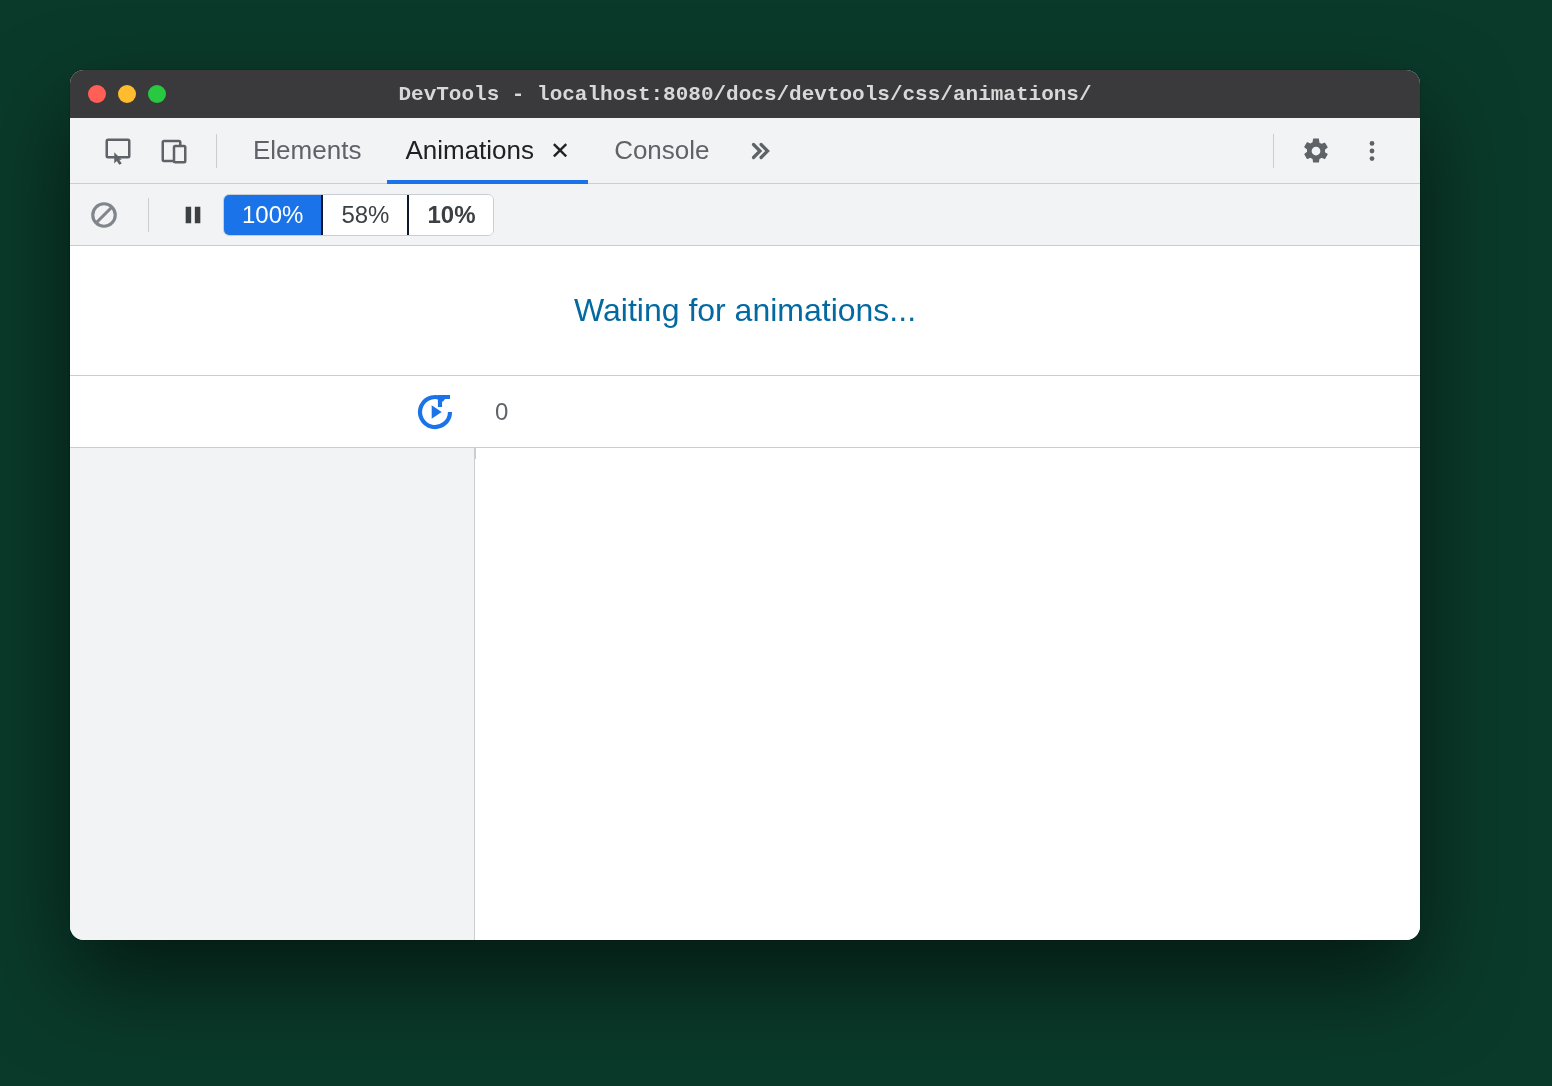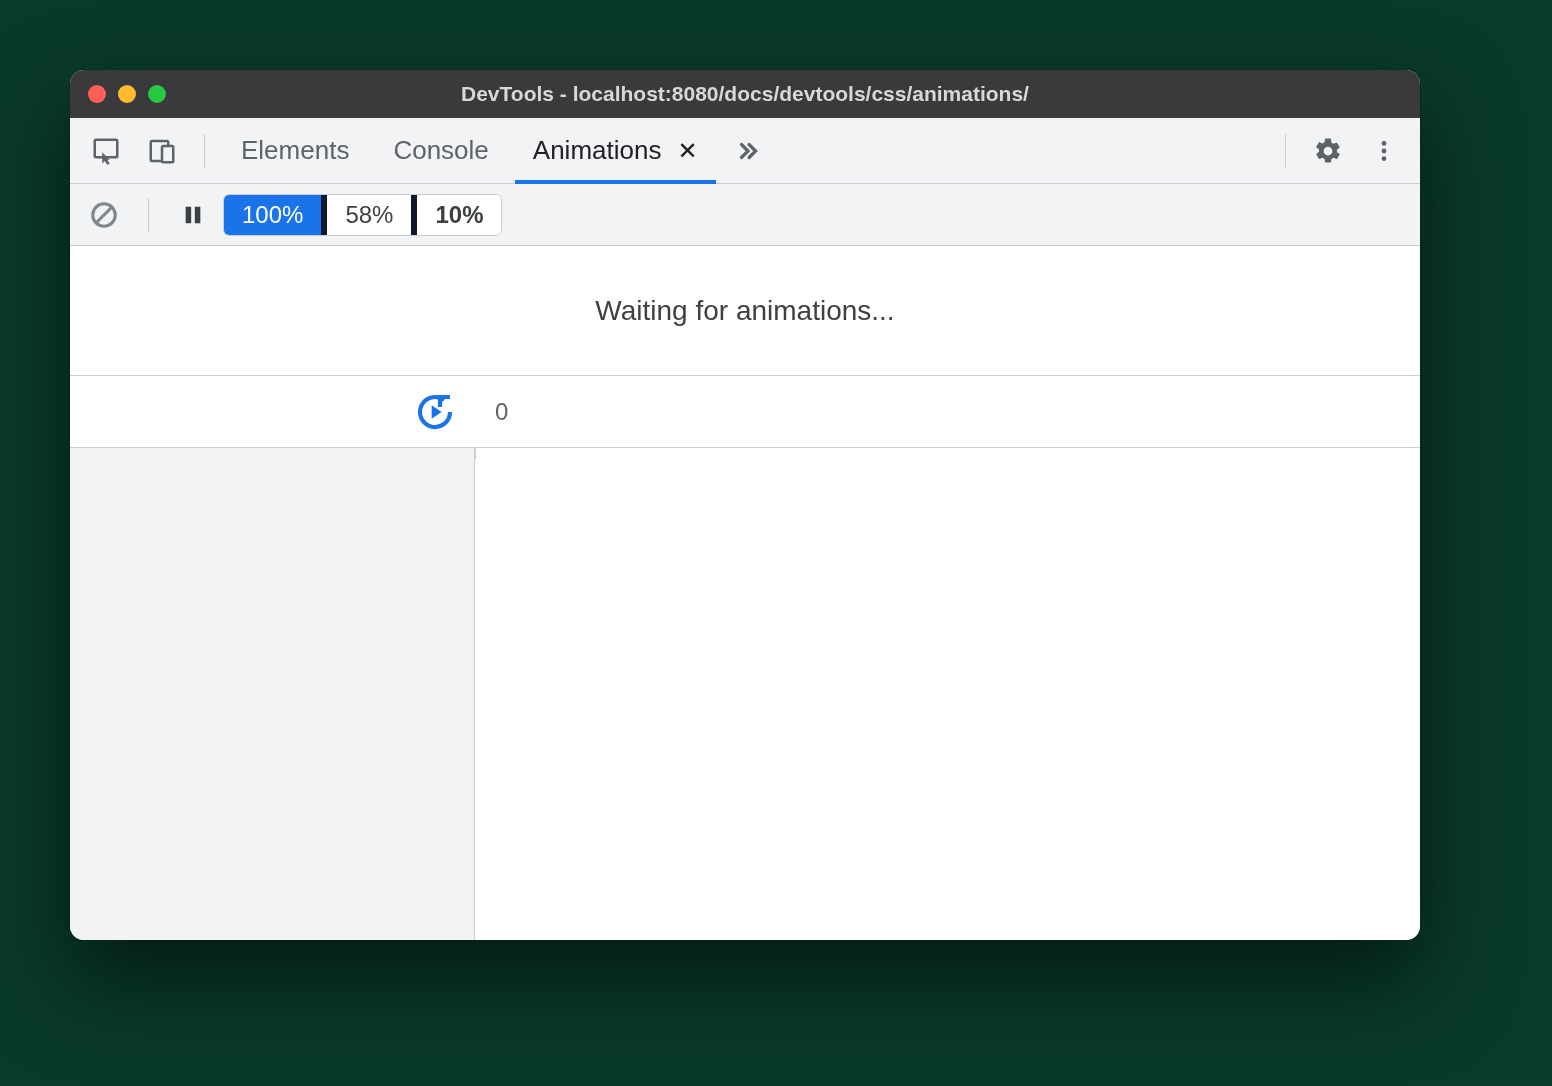--- a/index.html
+++ b/index.html
@@ -22,20 +22,21 @@
     flex-direction: column;
   }
   
   .titlebar {
     height: 48px;
     background: #3a3a3c;
     display: flex;
     align-items: center;
     padding: 0 18px;
     position: relative;
+    font-family: Liberation Mono, monospace;
   }
   .traffic-lights { display: flex; gap: 12px; }
   .dot { width: 18px; height: 18px; border-radius: 50%; }
   .dot.red { background: #ff5f57; }
   .dot.yellow { background: #febc2e; }
   .dot.green { background: #28c840; }
   .titlebar-title {
     position: absolute;
     left: 0; right: 0;
     text-align: center;
@@ -44,21 +45,21 @@
     font-weight: 600;
     pointer-events: none;
   }
   
   .tabstrip {
     height: 66px;
     background: #f1f3f4;
     border-bottom: 1px solid #cacdd1;
     display: flex;
     align-items: center;
-    padding: 0 8px;
+    padding: 0 20px;
     font-size: 26px;
     color: #5f6368;
   }
   .tabstrip .iconbtn {
     width: 48px; height: 48px;
     display: flex; align-items: center; justify-content: center;
     margin: 0 4px;
   }
   .tabstrip .divider {
     width: 1px; height: 34px;
@@ -114,41 +115,41 @@
     border: 1px solid #cacdd1;
     border-radius: 6px;
     overflow: hidden;
     background: #fff;
   }
   .speed-btn {
     padding: 6px 18px;
     font-size: 24px;
     color: #3c4043;
     background: #fff;
-    border-right: 6px solid #0f172a;
+    border-right: 2px solid #0f172a;
     cursor: pointer;
   }
   .speed-btn:last-child { border-right: none; font-weight: bold; }
   .speed-btn.active {
     background: #1a73e8;
     color: #fff;
     font-weight: 500;
   }
   
   .waiting-area {
     height: 130px;
     display: flex;
     align-items: center;
     justify-content: center;
     border-bottom: 1px solid #cacdd1;
     background: #fff;
   }
   .waiting-text {
-    font-size: 28px;
-    color: #404040;
+    font-size: 32px;
+    color: #0369a1;
   }
   
   .ruler {
     height: 72px;
     border-bottom: 1px solid #cacdd1;
     display: flex;
     align-items: stretch;
     background: #fff;
   }
   .ruler-left {
@@ -216,26 +217,26 @@
       <svg width="30" height="30" viewBox="0 0 24 24" fill="none" stroke="#5f6368" stroke-width="2">
         <rect x="3" y="4" width="14" height="16" rx="1"></rect>
         <rect x="12" y="8" width="9" height="13" rx="1" fill="#f1f3f4"></rect>
       </svg>
     </div>
     <div class="divider"></div>
 
     <div class="tab">
       <span>Elements</span>
     </div>
-    <div class="tab">
-      <span>Console</span>
-    </div>
     <div class="tab active">
       <span>Animations</span>
       <span class="close-x">✕</span>
+    </div>
+    <div class="tab">
+      <span>Console</span>
     </div>
 
     <div class="iconbtn">
       <svg width="26" height="26" viewBox="0 0 24 24" fill="none" stroke="#5f6368" stroke-width="3" stroke-linecap="round">
         <path d="M6 6 L12 12 L6 18"></path>
         <path d="M13 6 L19 12 L13 18"></path>
       </svg>
     </div>
 
     <div class="spacer"></div>

